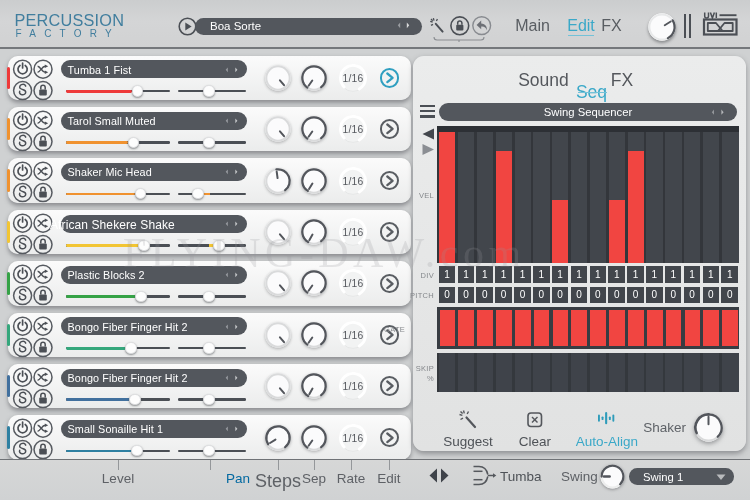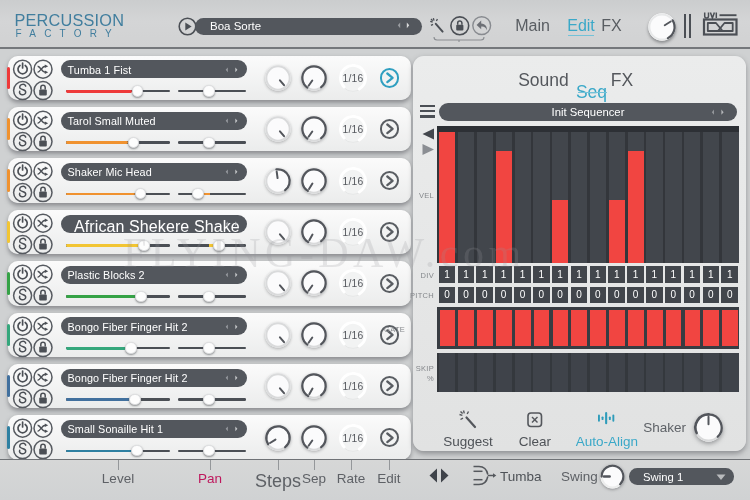--- a/index.html
+++ b/index.html
@@ -229,21 +229,21 @@
 </g>
 <path d="M32.8,5.4 L36.2,7.2 L32.8,9 Z" fill="#4b4f55"></path>
 <path d="M32.8,11.4 L36.2,13.2 L32.8,15 Z" fill="#4b4f55"></path>
 <circle cx="10.6" cy="31.6" r="9" fill="none" stroke="#565a60" stroke-width="1.5"></circle>
 <path d="M13.3,27.5 a3.1,2.6 0 1 0 -5.6,2.2 c2.3,2 5.8,1.2 5.6,3.9 a3.1,2.7 0 1 1 -6,-1" fill="none" stroke="#4b4f55" stroke-width="1.5" stroke-linecap="round" transform="translate(0.4,-0.4)"></path>
 <circle cx="31" cy="31.6" r="9" fill="none" stroke="#565a60" stroke-width="1.5"></circle>
 <rect x="27.2" y="30.4" width="7.6" height="6" rx="1" fill="#4b4f55"></rect>
 <path d="M28.8,30.4 V28.5 a2.2,2.2 0 0 1 4.4,0 V30.4" fill="none" stroke="#4b4f55" stroke-width="1.5"></path>
   </svg>
 <div class="abs pill" style="left:60.5px;top:214.5px;width:186px;height:18.2px"></div>
-<div class="abs" style="left:74px;top:217.7px;font-size:16px;letter-spacing:0.1px;color:#fff">African Shekere Shake</div>
+<div class="abs" style="left:50px;top:217.7px;font-size:12px;letter-spacing:0.1px;color:#fff">African Shekere Shake</div>
 <svg class="abs" style="left:225px;top:220.7px" width="15" height="6">
 <path d="M2.8,0.4 L0.7,2.8 L2.8,5.2 Z" fill="#989ba0"></path>
     <path d="M10.3,0.4 L12.4,2.8 L10.3,5.2 Z" fill="#c6c8ca"></path>
   </svg>
 <div class="abs" style="left:65.5px;top:244.0px;width:104.5px;height:2.6px;background:#4b4f55;border-radius:1.3px"></div>
 <div class="abs" style="left:65.5px;top:244.0px;width:73.5px;height:2.8px;background:#f2c533;border-radius:1.4px"></div>
 <div class="abs cir" style="left:138.4px;top:239.6px;width:11.2px;height:11.2px;background:#fdfdfd;border:1px solid #dcdddf;box-shadow:0 1px 2px rgba(70,72,76,0.55)"></div>
 <div class="abs" style="left:177.5px;top:244.0px;width:68.5px;height:2.6px;background:#4b4f55;border-radius:1.3px"></div>
 <div class="abs" style="left:209px;top:244.0px;width:10px;height:2.6px;background:#f2c533"></div>
 <div class="abs cir" style="left:213.4px;top:239.6px;width:11.2px;height:11.2px;background:#fdfdfd;border:1px solid #dcdddf;box-shadow:0 1px 2px rgba(70,72,76,0.55)"></div>
@@ -470,21 +470,21 @@
   </svg>
 <div class="abs" style="left:413px;top:56px;width:332.5px;height:395px;border-radius:11px;background:linear-gradient(#ebecec,#e1e2e2);box-shadow:0 2.5px 5px rgba(88,90,94,0.5)"></div>
 <div class="abs" style="left:513.5px;top:70px;width:60px;text-align:center;font-size:17.5px;color:#54575c">Sound</div>
 <div class="abs" style="left:561.5px;top:82px;width:60px;text-align:center;font-size:17.5px;color:#3aa8c8">Seq</div>
 <div class="abs" style="left:577.5px;top:91.5px;width:29px;height:1.8px;background:#74c2d8"></div>
 <div class="abs" style="left:592px;top:70px;width:60px;text-align:center;font-size:17.5px;color:#54575c">FX</div>
 <div class="abs" style="left:419.5px;top:104.6px;width:15.5px;height:2.5px;background:#4b4f55"></div>
 <div class="abs" style="left:419.5px;top:109.8px;width:15.5px;height:2.5px;background:#4b4f55"></div>
 <div class="abs" style="left:419.5px;top:115.0px;width:15.5px;height:2.5px;background:#4b4f55"></div>
 <div class="abs pill" style="left:439px;top:102.5px;width:298px;height:18.4px"></div>
-<div class="abs" style="left:439px;top:106px;width:298px;text-align:center;font-size:11.3px;color:#fff">Init Sequencer</div>
+<div class="abs" style="left:439px;top:106px;width:298px;text-align:center;font-size:11.3px;color:#fff">Swing Sequencer</div>
 <svg class="abs" style="left:711px;top:108.7px" width="18" height="7">
 <path d="M3,0.6 L0.8,3.2 L3,5.8 Z" fill="#94979b"></path>
     <path d="M10.4,0.6 L12.6,3.2 L10.4,5.8 Z" fill="#b5b7ba"></path>
   </svg>
 <svg class="abs" style="left:420px;top:128px" width="16" height="29">
 <path d="M14,0.5 L2.5,6 L14,11.5 Z" fill="#43474d"></path>
 <path d="M2.5,16 L14,21.5 L2.5,27 Z" fill="#8b8e93"></path>
   </svg>
 <div class="abs" style="left:384px;top:190.5px;width:50px;text-align:right;font-size:7.5px;color:#85888c;letter-spacing:0.3px">VEL</div>
 <div class="abs" style="left:384px;top:270.5px;width:50px;text-align:right;font-size:7.5px;color:#85888c;letter-spacing:0.3px">DIV</div>
@@ -614,21 +614,21 @@
   </svg>
 <div class="abs" style="left:123px;top:229px;width:530px;font-size:42px;font-family:'Liberation Serif',serif;font-weight:normal;color:rgba(150,150,153,0.22);letter-spacing:4.5px;white-space:nowrap;z-index:10">FLYING-DAW.com</div>
 <div class="abs" style="left:0;top:459px;width:750px;height:41px;background:linear-gradient(#d6d7d7,#d0d2d3);border-top:1.5px solid #6f7276"></div>
 <div class="abs" style="left:118px;top:460px;width:1.2px;height:9.5px;background:#94979a"></div>
 <div class="abs" style="left:210px;top:460px;width:1.2px;height:9.5px;background:#94979a"></div>
 <div class="abs" style="left:278px;top:460px;width:1.2px;height:9.5px;background:#94979a"></div>
 <div class="abs" style="left:314px;top:460px;width:1.2px;height:9.5px;background:#94979a"></div>
 <div class="abs" style="left:351px;top:460px;width:1.2px;height:9.5px;background:#94979a"></div>
 <div class="abs" style="left:389px;top:460px;width:1.2px;height:9.5px;background:#94979a"></div>
 <div class="abs" style="left:78px;top:471px;width:80px;text-align:center;font-size:13.5px;color:#5e6166">Level</div>
-<div class="abs" style="left:170px;top:471px;width:80px;text-align:center;font-size:13.5px;color:#be185d">Pan</div>
+<div class="abs" style="left:170px;top:471px;width:80px;text-align:right;font-size:13.5px;color:#0369a1">Pan</div>
 <div class="abs" style="left:238px;top:471px;width:80px;text-align:center;font-size:18px;color:#5e6166">Steps</div>
 <div class="abs" style="left:274px;top:471px;width:80px;text-align:center;font-size:13.5px;color:#5e6166">Sep</div>
 <div class="abs" style="left:311px;top:471px;width:80px;text-align:center;font-size:13.5px;color:#5e6166">Rate</div>
 <div class="abs" style="left:349px;top:471px;width:80px;text-align:center;font-size:13.5px;color:#5e6166">Edit</div>
 <svg class="abs" style="left:429px;top:468px" width="20" height="15">
 <path d="M8,0.5 L0.5,7.5 L8,14.5 Z" fill="#3f434a"></path>
 <path d="M12,0.5 L19.5,7.5 L12,14.5 Z" fill="#3f434a"></path>
   </svg>
 <svg class="abs" style="left:473px;top:464px" width="25" height="23" fill="none" stroke="#55585d" stroke-width="1.5">
 <path d="M0.5,2.5 H6 Q13.2,2.5 14.8,10.5"></path>

